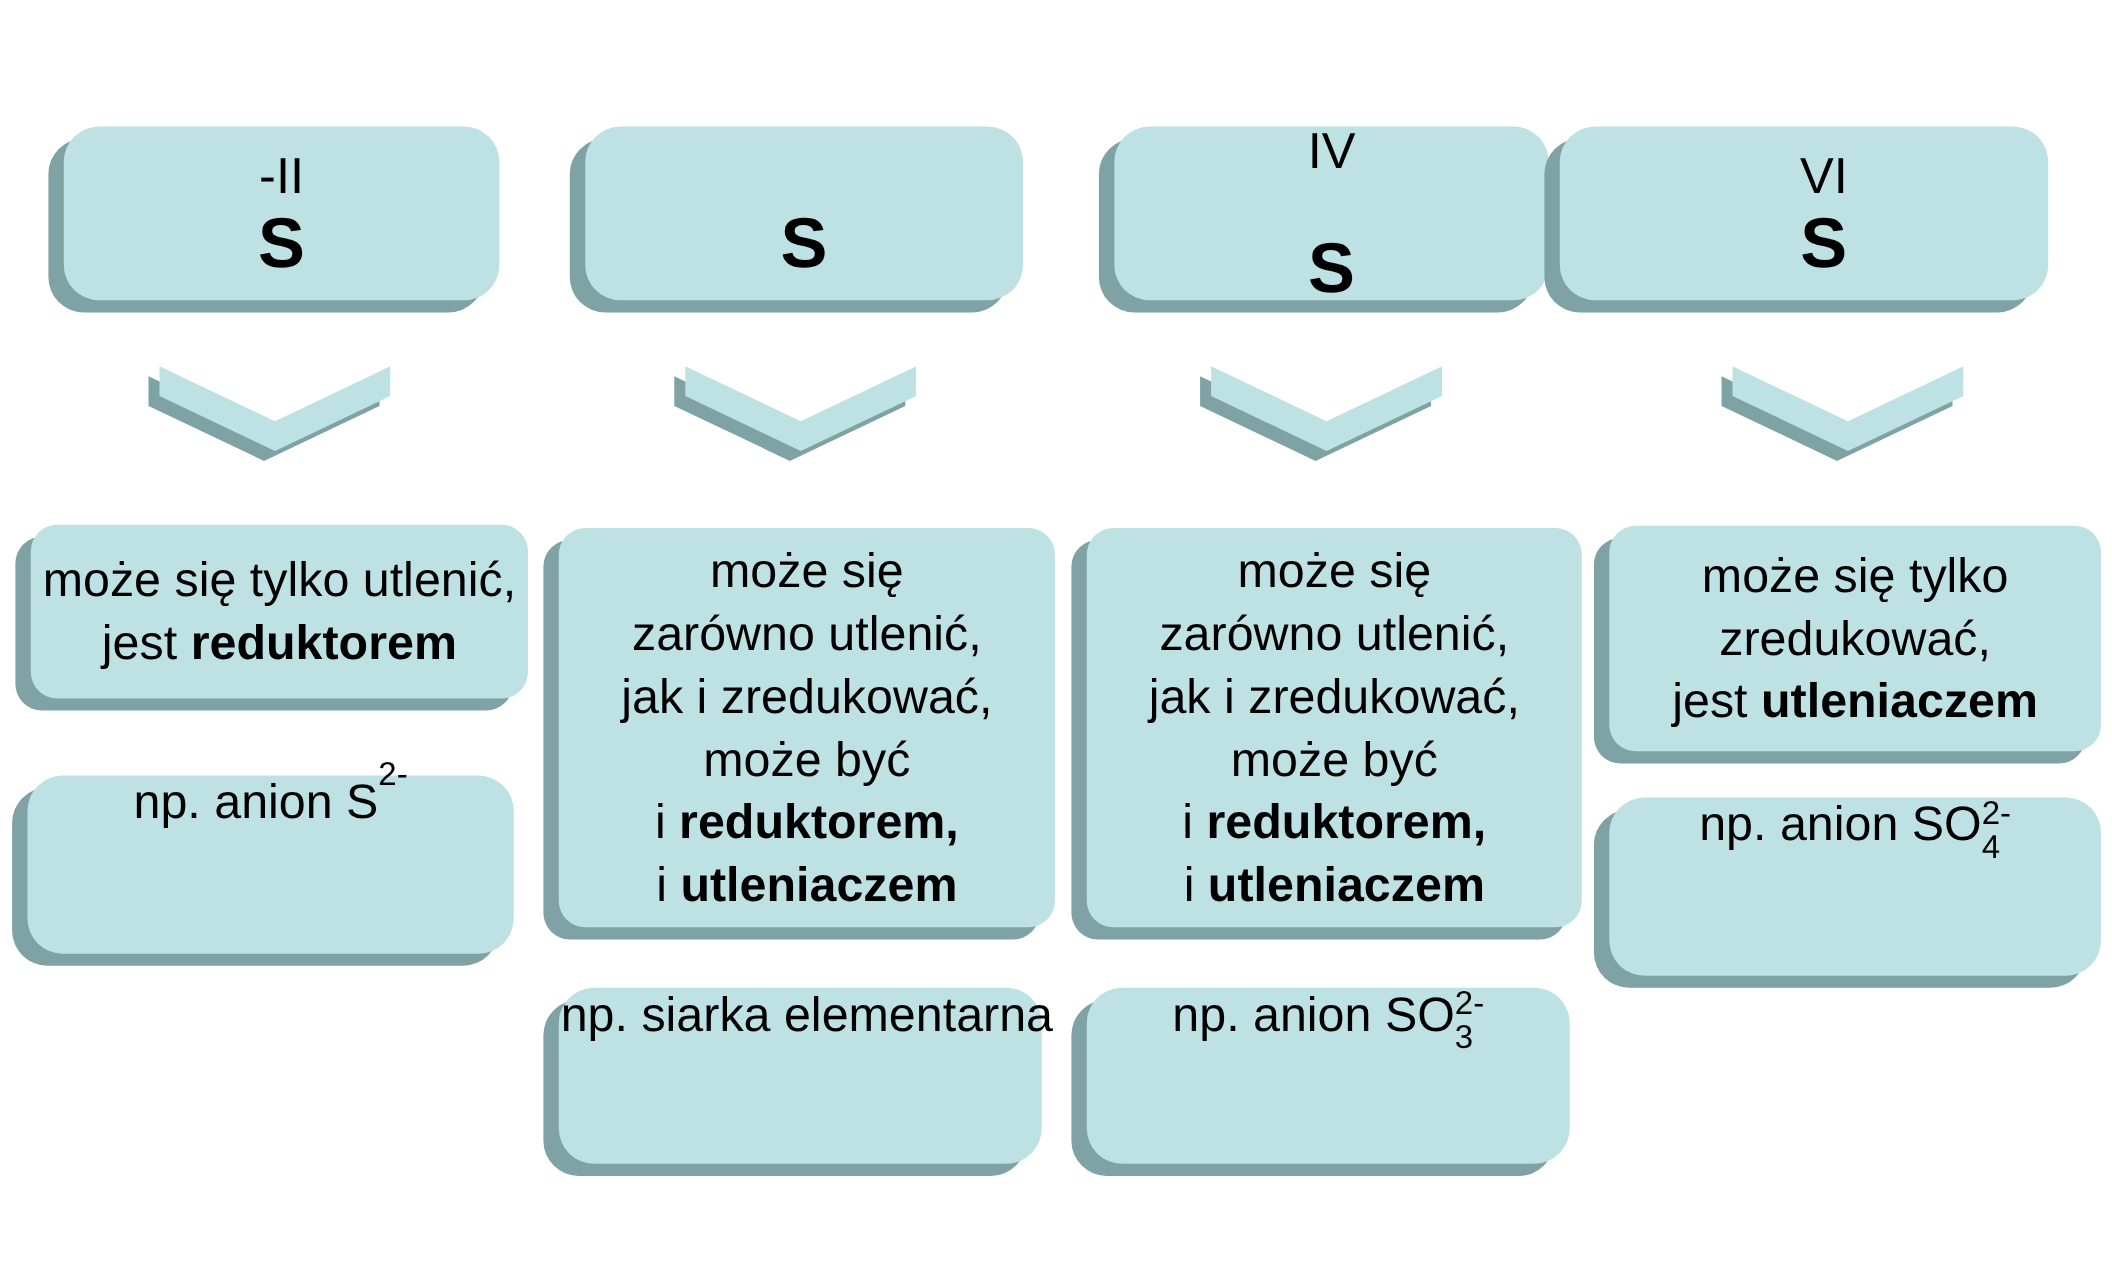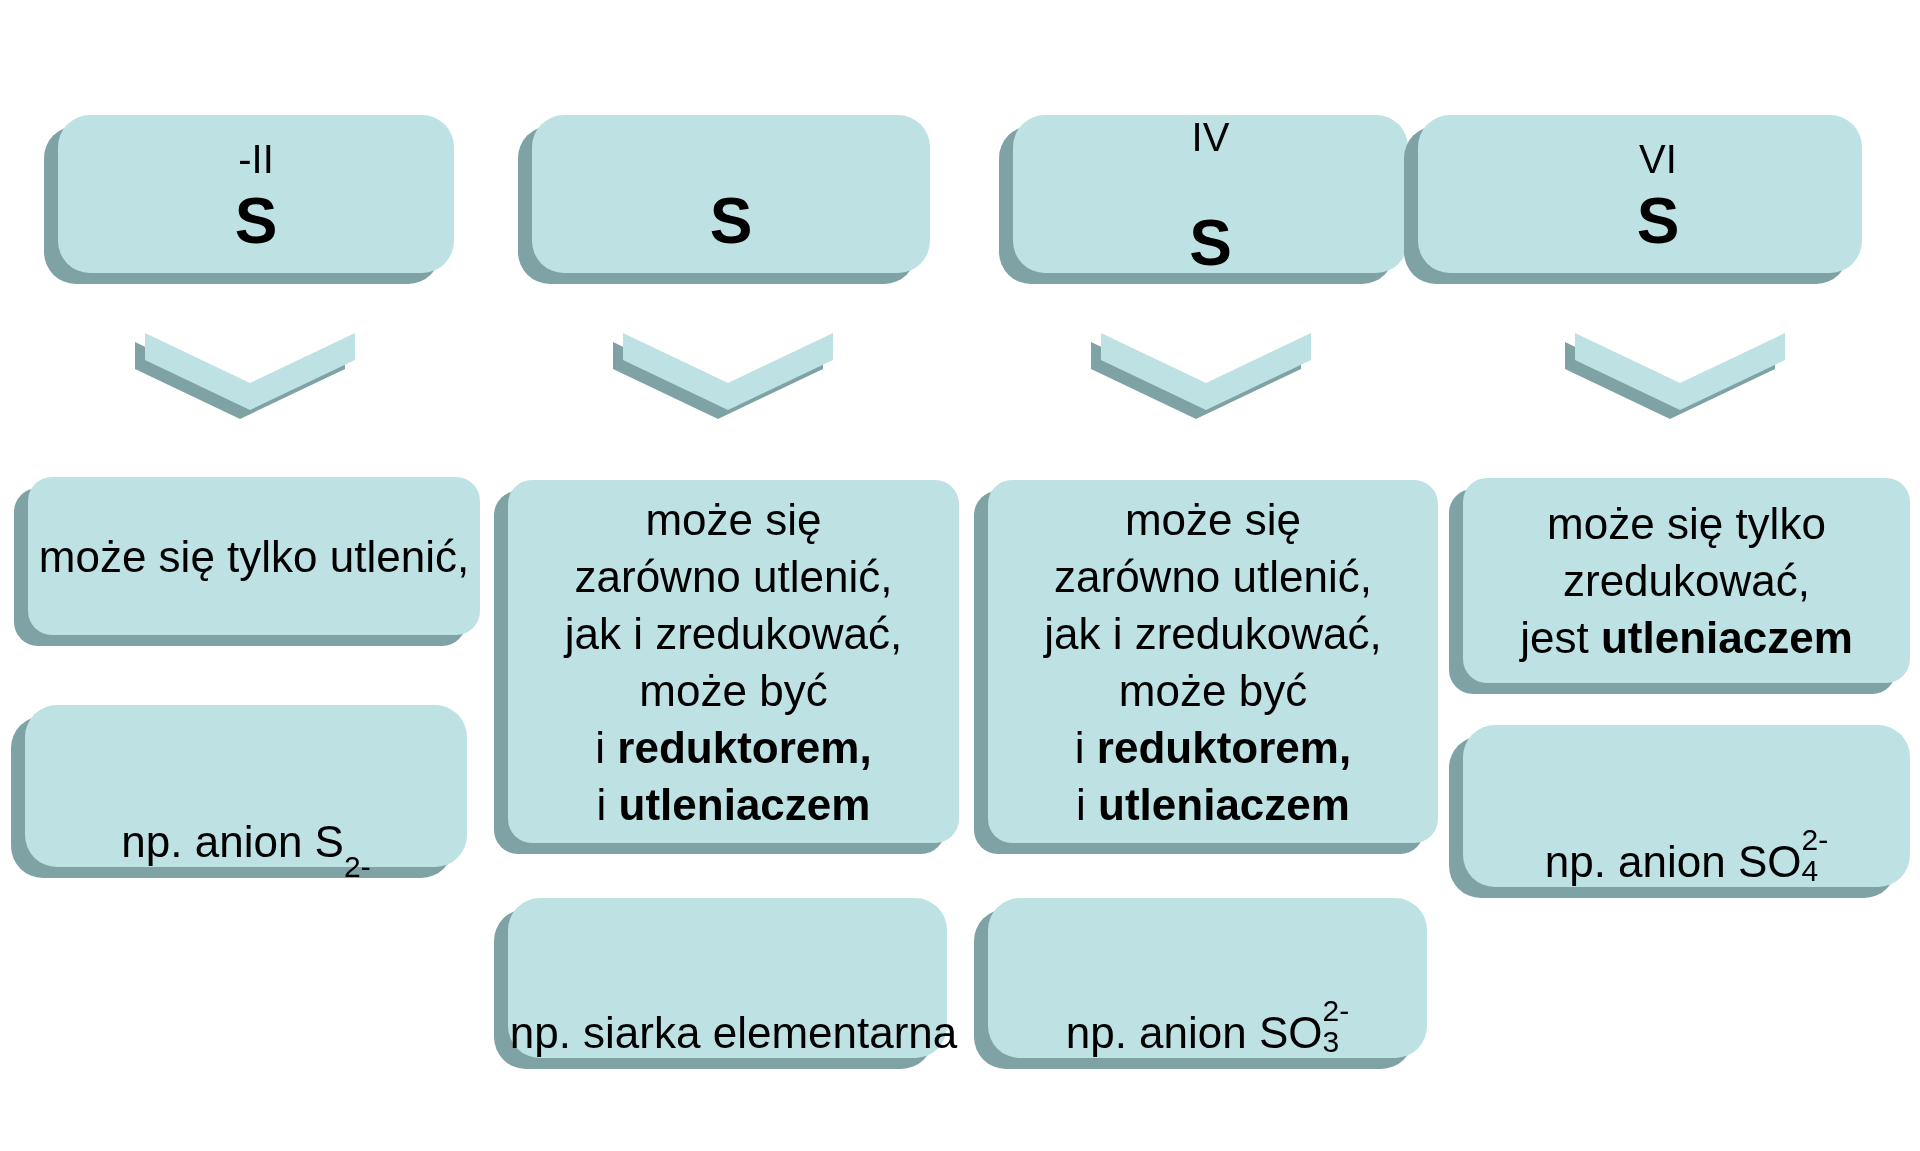--- a/index.html
+++ b/index.html
@@ -22,32 +22,32 @@
     position:absolute;
     background:var(--fill);
     border-radius:32px;
     box-shadow:-14px 11px 0 var(--shadow);
     box-sizing:border-box;
   }
   
   .top-box{
     display:flex;flex-direction:column;align-items:center;justify-content:center;
   }
-  .ox{font-size:40px;line-height:54px;height:54px;text-align:center;}
+  .ox{font-size:46px;line-height:54px;height:54px;text-align:center;}
   .el{font-size:64px;font-weight:bold;line-height:70px;text-align:center;}
   
   .desc-box{
     display:flex;flex-direction:column;align-items:center;justify-content:center;
     font-size:44px;line-height:57px;text-align:center;border-radius:24px;
   }
   .desc-box .line{white-space:pre;}
   .bold{font-weight:bold;}
   
   .ex-box{
-    display:flex;align-items:flex-end;justify-content:center;
+    display:flex;align-items:flex-start;justify-content:center;
     font-size:44px;text-align:center;white-space:pre;
   }
   .ex-box sup{font-size:30px;vertical-align:22px;line-height:0;}
   .stack{
     display:inline-flex;flex-direction:column;align-items:flex-start;
     font-size:30px;line-height:1;vertical-align:-24px;
   }
   .st-sup,.st-sub{display:block;height:31px;}
   
   .chevron{position:absolute;width:224px;height:90px;}
@@ -84,20 +84,21 @@
       <div class="el">S</div>
     </div>
     <div class="chevron">
       <svg viewBox="0 0 224 90" xmlns="http://www.w3.org/2000/svg">
         <polygon points="4,9 109,59 214,9 214,36 109,86 4,36" fill="var(--shadow)"></polygon>
         <polygon points="14,0 119,50 224,0 224,27 119,77 14,27" fill="var(--fill)"></polygon>
       </svg>
     </div>
     <div class="box desc-box">
         <div class="line"><span>może się tylko utlenić,</span></div>
+        <div class="line"><span>jest </span><span class="bold">reduktorem</span></div>
       </div>
     <div class="box ex-box"><span>np. anion S</span><sup>2-</sup></div>
   </div>
 
   <div class="c2">
     <div class="box top-box">
       <div class="ox"></div>
       <div class="el">S</div>
     </div>
     <div class="chevron">

